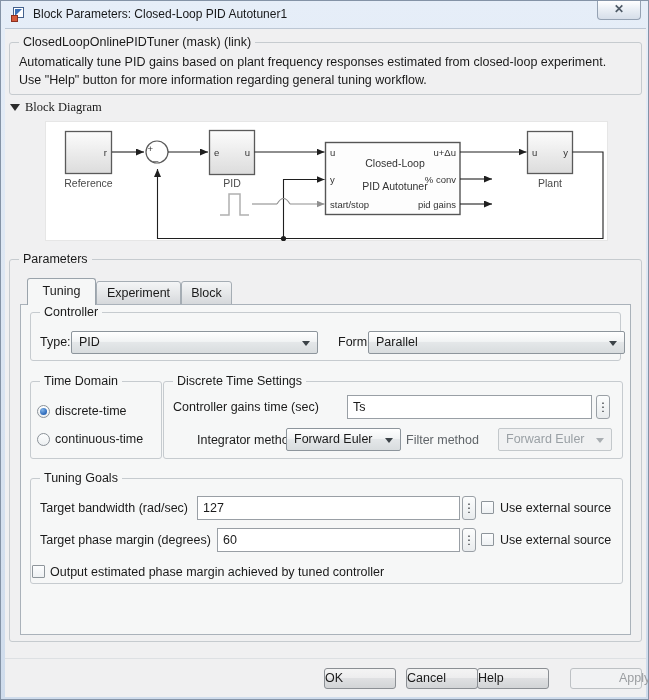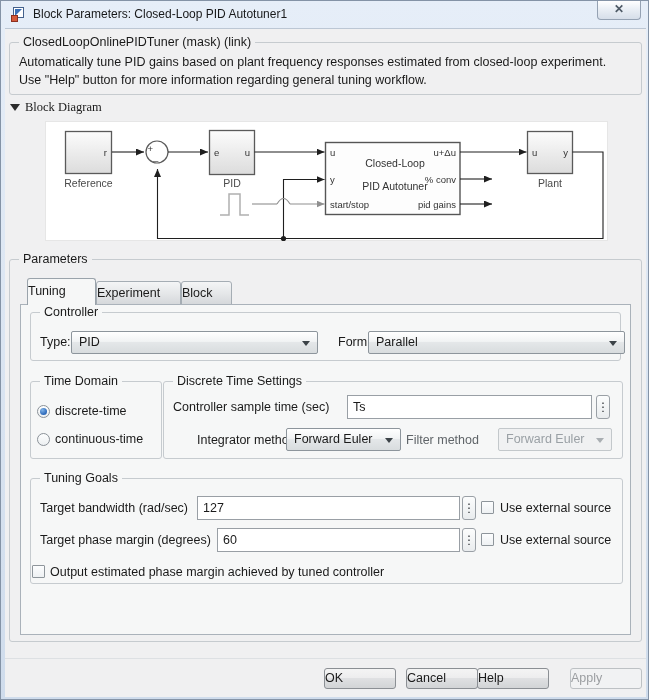--- a/index.html
+++ b/index.html
@@ -35,21 +35,21 @@
   .lbl { position:absolute; white-space:nowrap; font-size:12.5px; color:#1a1a1a; }
   .lbl.dim { color:#5f6468; }
 
   
   .bd-arrow { position:absolute; left:9px; top:103px; width:0; height:0; border-left:5px solid transparent; border-right:5px solid transparent; border-top:7px solid #2b2b2b; }
   .bd-label { position:absolute; left:24px; top:99px; font-size:12.5px;font-family:Liberation Serif, serif; }
 
   .diagram { position:absolute; left:44px; top:120px; width:563px; height:120px; background:#ffffff; border:1px solid #e6e6e6; }
 
   
-  .tab { position:absolute; border:1px solid #a5adb4; border-radius:3px 3px 0 0; cursor:default; }
+  .tab { position:absolute; text-align:center; border:1px solid #a5adb4; border-radius:3px 3px 0 0; cursor:default; }
   .tab.active { left:26px; top:277px; width:69px; height:27px; line-height:25px; background:#f6f7f7; border-color:#9aa3ab; border-bottom:none; z-index:3; }
   .tab.inactive { top:280px; height:24px; line-height:22px; background:linear-gradient(#f4f5f6,#e4e6e8 55%,#d5d8db); z-index:1; }
   .pane { position:absolute; left:19px; top:303px; width:611px; height:331px; background:#f6f7f7; border:1px solid #aab2ba; z-index:2; }
 
   
   .dd { position:absolute; height:23px; border:1px solid #8d959c; border-radius:2px;
         background:linear-gradient(#ffffff,#f1f3f4 45%,#e4e7e9 50%,#d8dcde);
         line-height:21px; padding-left:7px; font-size:12.5px; white-space:nowrap; overflow:hidden; z-index:4; }
   .dd .arr { position:absolute; right:7px; top:9px; width:0; height:0; border-left:4px solid transparent; border-right:4px solid transparent; border-top:5px solid #3c4348; }
   .dd.disabled { background:#f0f1f2; border-color:#c3c8cb; color:#9aa0a5; }
@@ -64,21 +64,21 @@
   .radio { position:absolute; width:13px; height:13px; border-radius:50%; border:1px solid #8a9198;
            background:linear-gradient(#fdfefe,#eceff1); z-index:4; }
   .radio.sel::after { content:""; position:absolute; left:2px; top:2px; width:7px; height:7px; border-radius:50%;
            background:radial-gradient(circle at 35% 30%, #7fb3e8, #2a66b8 70%); }
 
   .sep { position:absolute; left:4px; top:657px; width:641px; height:1px; background:#dde0e3; }
 
   .btn { position:absolute; top:667px; width:72px; height:21px; border:1px solid #8b8f94; border-radius:3px;
          background:linear-gradient(#f4f4f4,#ededee 45%,#dfe0e2 50%,#d2d4d6);
          line-height:19px; font-size:12.5px; color:#1a1a1a; cursor:default; }
-  .btn.disabled { color:#9b9ea1; background:#f1f2f3; border-color:#bdc1c4; }
+  .btn.disabled { color:#9b9ea1; background:#f1f2f3; border-color:#bdc1c4;padding-left:48px; }
 
   svg text { font-family:"Liberation Sans", sans-serif; fill:#3f3f3f; }
   svg .port { font-size:9.5px; fill:#333; }
   svg .blklbl { font-size:10.5px; fill:#4a4a4a; }
   svg .ctr { font-size:10.5px; fill:#333; }
 </style>
 </head>
 <body>
 
 <div class="window">
@@ -196,21 +196,21 @@
     <div class="legend on-pane">Time Domain</div>
   </div>
   <div class="radio sel" style="left:36px; top:404px;"></div>
   <div class="lbl" style="left:54px; top:403px; z-index:4;">discrete-time</div>
   <div class="radio" style="left:36px; top:432px;"></div>
   <div class="lbl" style="left:54px; top:431px; z-index:4;">continuous-time</div>
 
   <div class="groupbox" style="left:162px; top:380px; width:460px; height:78px; z-index:3;">
     <div class="legend on-pane">Discrete Time Settings</div>
   </div>
-  <div class="lbl" style="left:172px; top:399px; z-index:4;">Controller sample time (sec)</div>
+  <div class="lbl" style="left:172px; top:399px; z-index:4;">Controller gains time (sec)</div>
   <input class="tf" style="left: 346px; top: 394px; width: 245px;" value="Ts">
   <div class="stepper" style="left:595px; top:394px;">
     <span>⋮</span>
   </div>
   <div class="lbl" style="left:172px; top:432px; z-index:4;margin-left:24px;">Integrator method</div>
   <div class="dd" style="left:285px; top:427px; width:115px;">
     <span>Forward Euler</span>
     <span class="arr"></span>
   </div>
   <div class="lbl dim" style="left:405px; top:432px; z-index:4;">Filter method</div>

